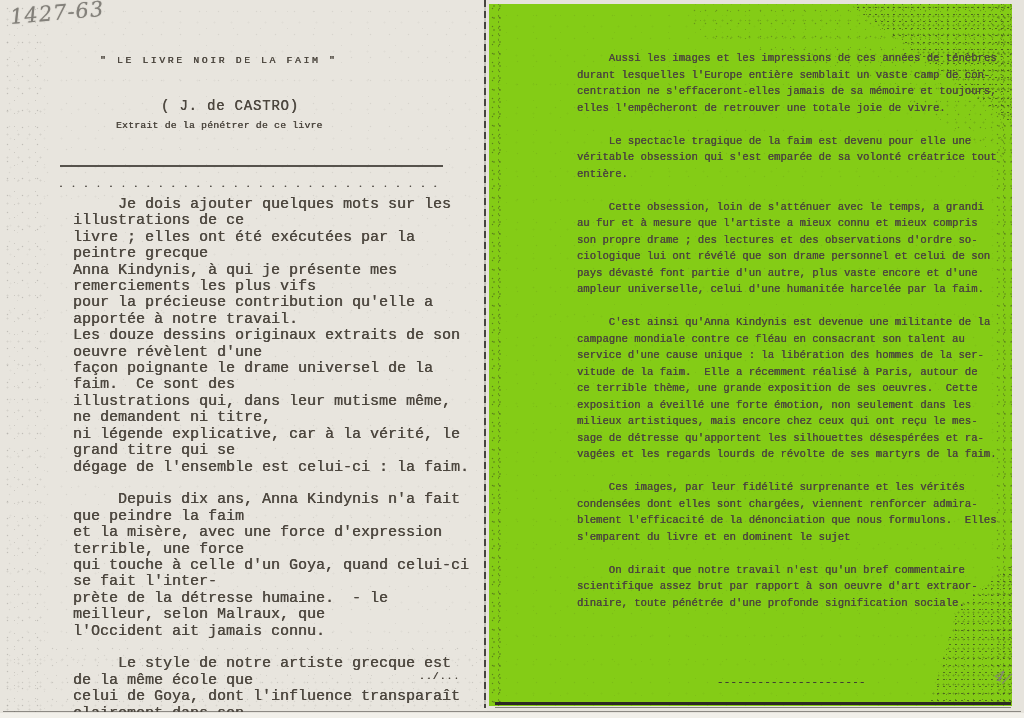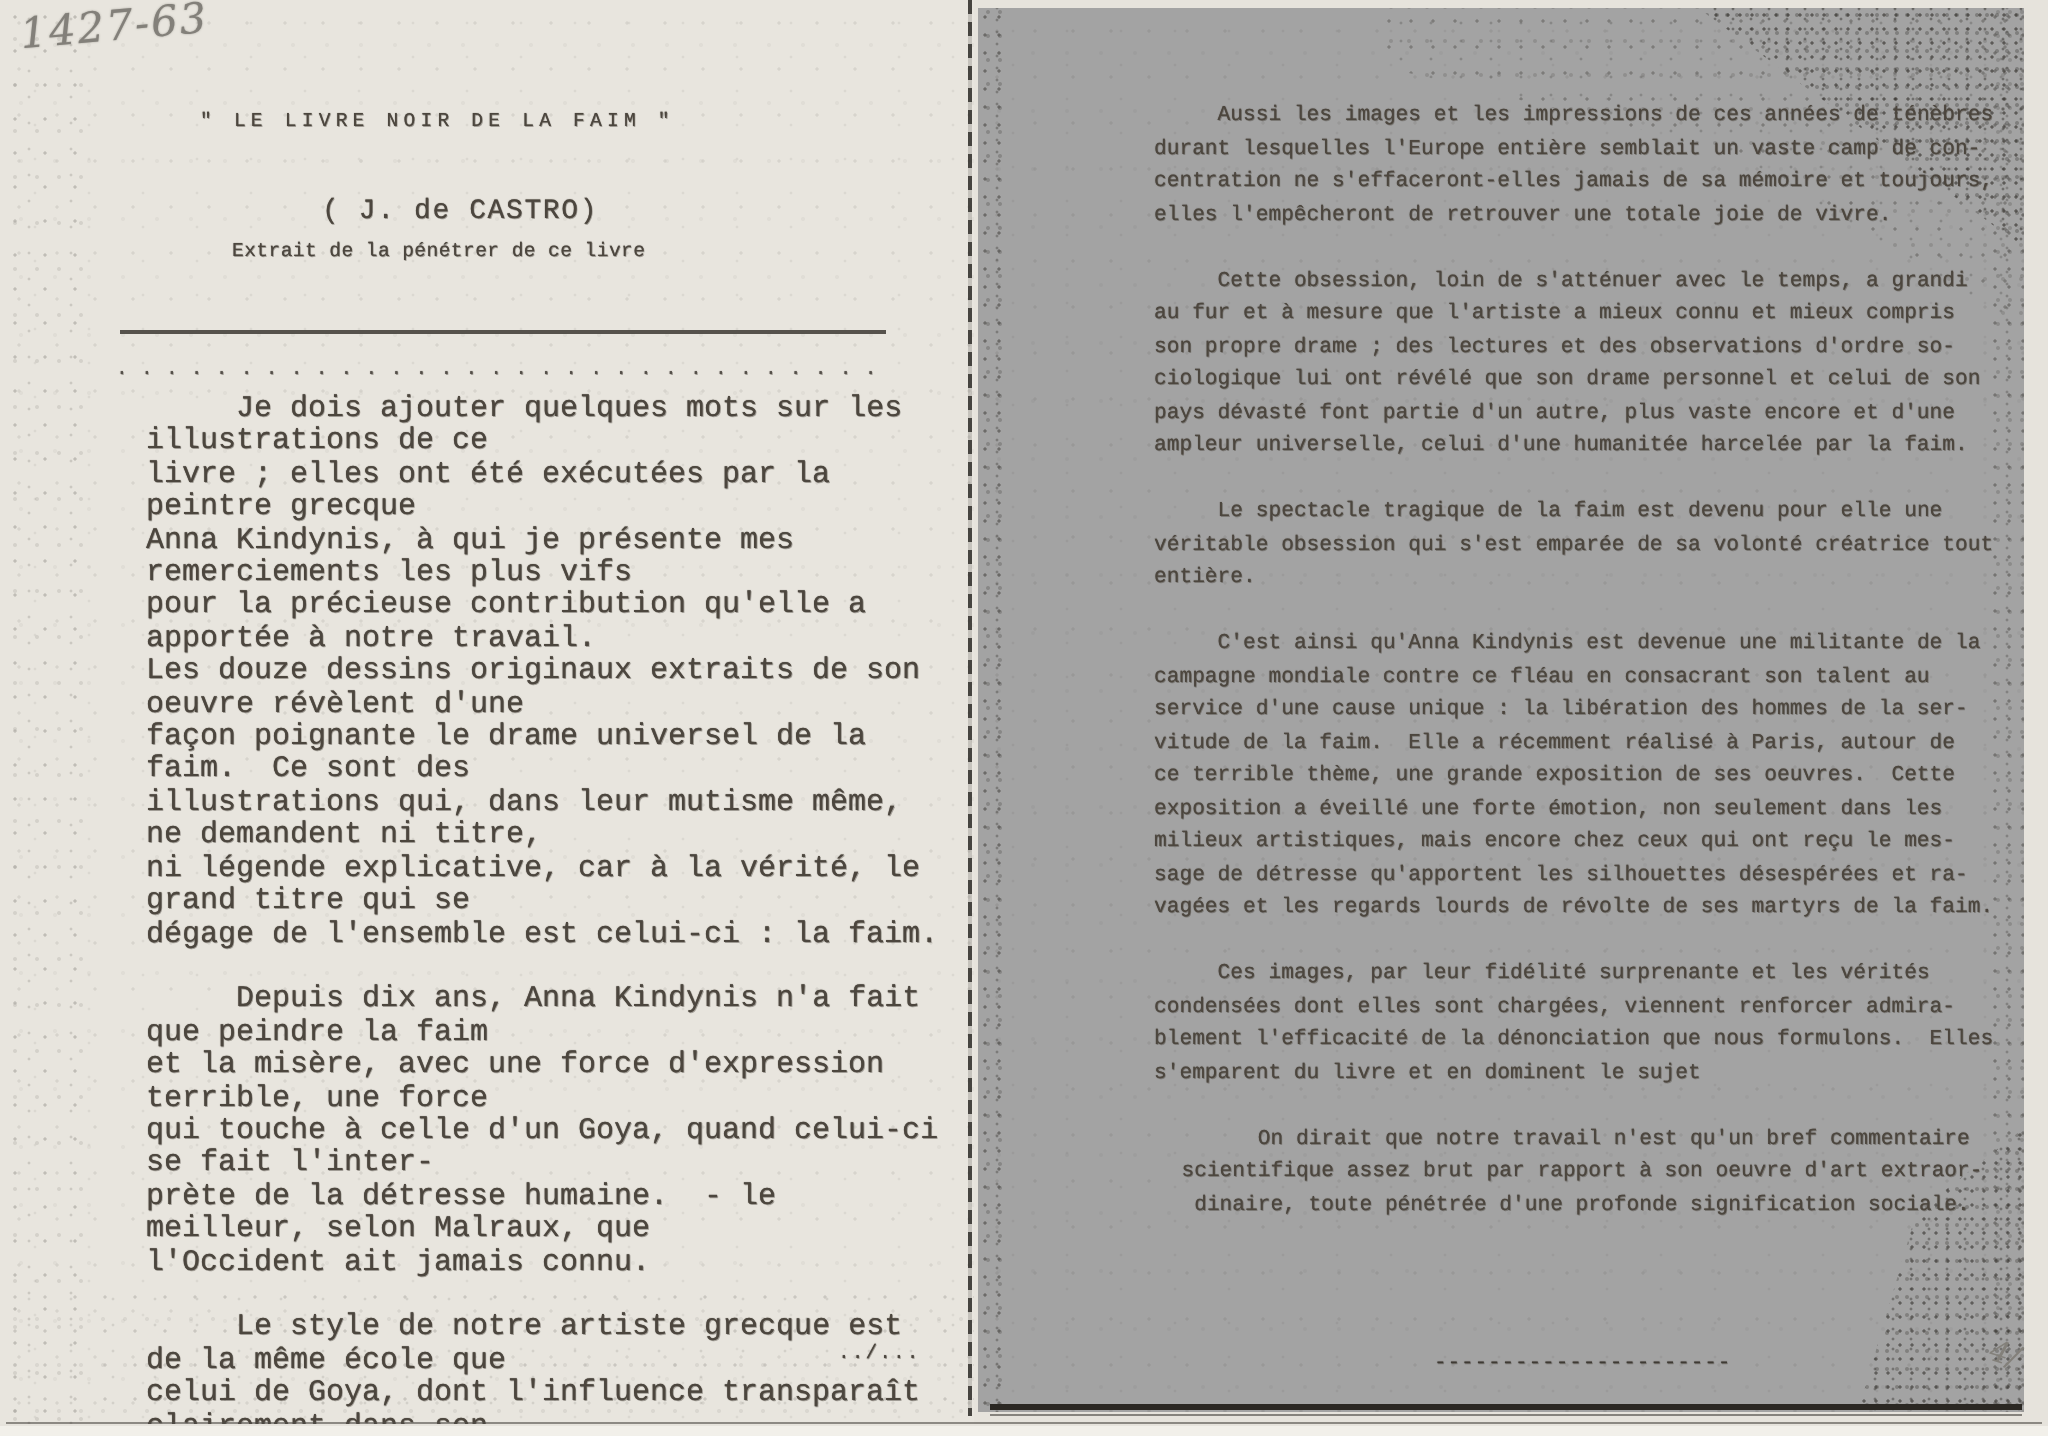--- a/index.html
+++ b/index.html
@@ -1,21 +1,21 @@
 <!DOCTYPE html>
 <html><head>
 <meta charset="utf-8">
 <style>
   html,body{margin:0;padding:0;}
   body{width:1024px;height:718px;overflow:hidden;background:#b8b5af;}
   .scan{position:absolute;left:0;top:0;width:1024px;height:718px;background:#e6e3dc;overflow:hidden;}
 
   .page{position:absolute;overflow:hidden;}
   .page-left{left:0;top:0;width:487px;height:712px;background:#e8e5de;}
-  .page-right{left:489px;top:4px;width:523px;height:702px;background:#a3a3a3;}
+  .page-right{left:489px;top:4px;width:523px;height:702px;background:#84cc16;}
 
   .tw{font-family:"Liberation Mono","DejaVu Sans Mono",monospace;color:#4c463e;
       white-space:pre-wrap;margin:0;
       text-shadow:0 0 0.5px rgba(76,70,62,0.85), 0.4px 0.4px 0.3px rgba(76,70,62,0.4);}
 
   
   .lp-title{position:absolute;left:100px;top:55px;font-size:9.8px;letter-spacing:2.6px;}
   .lp-byline{position:absolute;left:161px;top:98px;font-size:14px;letter-spacing:0.8px;}
   .lp-subtitle{position:absolute;left:116px;top:120px;font-size:9.8px;letter-spacing:0.2px;}
   .lp-rule{position:absolute;left:60px;top:165px;width:383px;height:0;
@@ -23,21 +23,21 @@
   .lp-dotted{position:absolute;left:58px;top:179px;font-size:9.8px;letter-spacing:6.6px;
              color:#55504a;}
   .lp-body{position:absolute;left:57px;top:197px;width:402px;font-size:15px;line-height:16.4px;margin-left:16px;}
   .lp-body p{margin:0 0 16.4px 0;}
   .lp-body p:last-child{margin-bottom:0;}
   .lp-cont{position:absolute;left:419px;top:671px;font-size:9.8px;letter-spacing:1px;}
 
   
   .rp-body{position:absolute;left:88px;top:46px;width:428px;font-size:10.6px;line-height:16.5px;}
   .rp-body p{margin:0 0 16.5px 0;}
-  .rp-body p:last-child{margin-bottom:0;text-align:center;}
+  .rp-body p:last-child{margin-bottom:0;}
   .rp-end{position:absolute;left:228px;top:672px;font-size:10.6px;letter-spacing:0.4px;color:#3e3a34;}
 
   
   .pencil{position:absolute;font-family:"DejaVu Serif","Liberation Serif",serif;
           font-style:italic;color:#83807a;}
   .pencil-ref{left:10px;top:1px;font-size:21px;letter-spacing:1px;transform:rotate(-5deg);
               text-shadow:0 0 1px rgba(130,127,120,0.7);}
   .pencil-mark{left:995px;top:668px;font-size:15px;transform:rotate(18deg);}
 
   
@@ -130,29 +130,29 @@
     <div class="nz nz-corner-dense"></div>
     <div class="nz nz-rp-left"></div>
     <div class="nz nz-rp-right"></div>
     <div class="nz nz-rp-corner-br"></div>
 
     <div class="rp-body">
       <p class="tw">     Aussi les images et les impressions de ces années de ténèbres
 durant lesquelles l'Europe entière semblait un vaste camp de con-
 centration ne s'effaceront-elles jamais de sa mémoire et toujours,
 elles l'empêcheront de retrouver une totale joie de vivre.</p>
+      <p class="tw">     Le spectacle tragique de la faim est devenu pour elle une
+véritable obsession qui s'est emparée de sa volonté créatrice tout
+entière.</p>
       <p class="tw">     Cette obsession, loin de s'atténuer avec le temps, a grandi
 au fur et à mesure que l'artiste a mieux connu et mieux compris
 son propre drame ; des lectures et des observations d'ordre so-
 ciologique lui ont révélé que son drame personnel et celui de son
 pays dévasté font partie d'un autre, plus vaste encore et d'une
 ampleur universelle, celui d'une humanitée harcelée par la faim.</p>
-      <p class="tw">     Le spectacle tragique de la faim est devenu pour elle une
-véritable obsession qui s'est emparée de sa volonté créatrice tout
-entière.</p>
       <p class="tw">     C'est ainsi qu'Anna Kindynis est devenue une militante de la
 campagne mondiale contre ce fléau en consacrant son talent au
 service d'une cause unique : la libération des hommes de la ser-
 vitude de la faim.  Elle a récemment réalisé à Paris, autour de
 ce terrible thème, une grande exposition de ses oeuvres.  Cette
 exposition a éveillé une forte émotion, non seulement dans les
 milieux artistiques, mais encore chez ceux qui ont reçu le mes-
 sage de détresse qu'apportent les silhouettes désespérées et ra-
 vagées et les regards lourds de révolte de ses martyrs de la faim.</p>
       <p class="tw">     Ces images, par leur fidélité surprenante et les vérités

